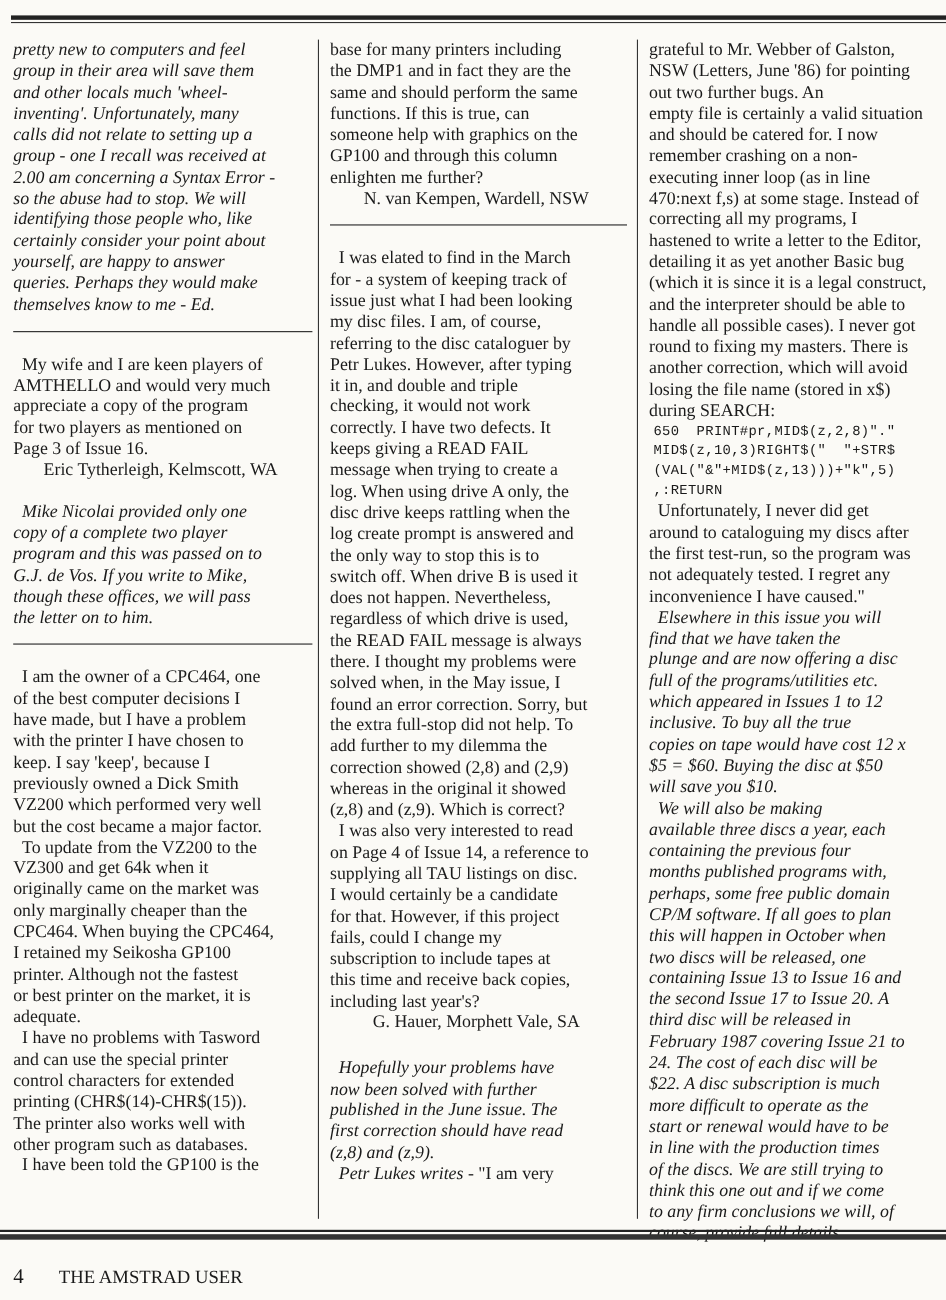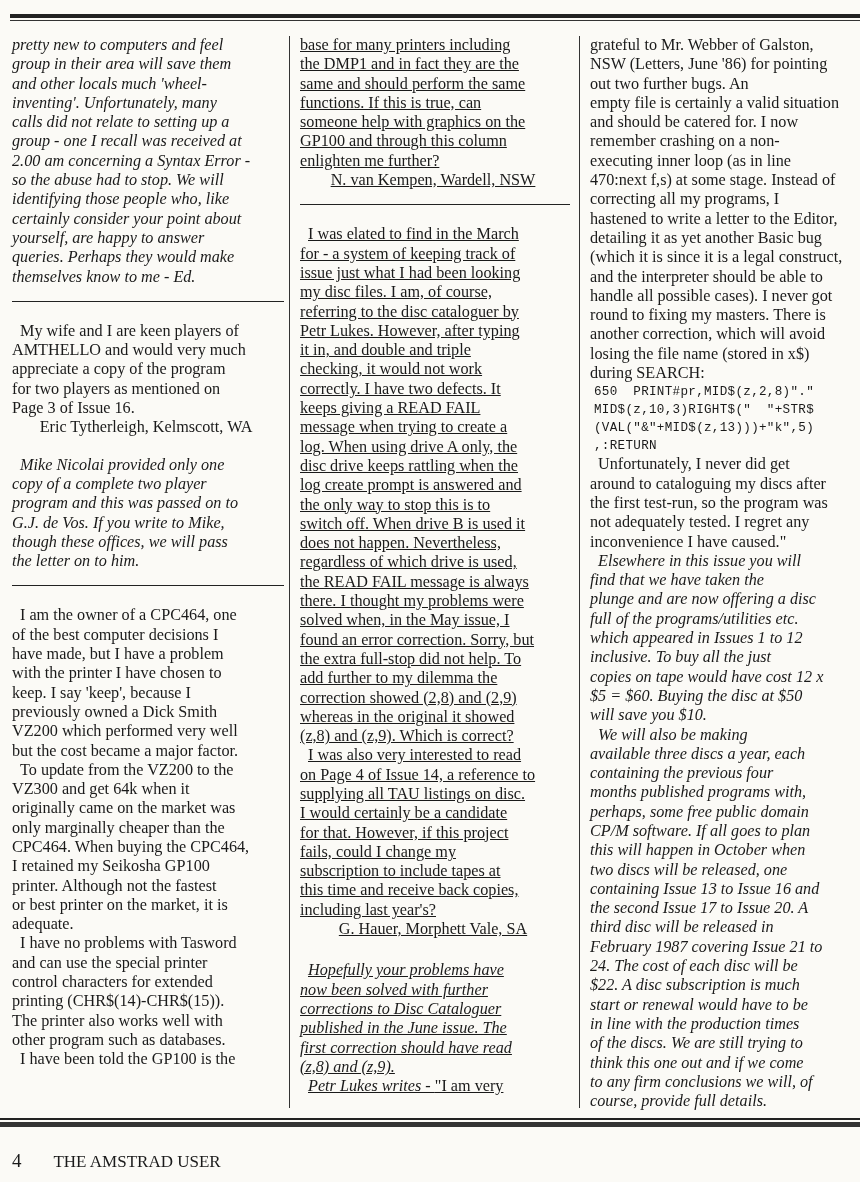--- a/index.html
+++ b/index.html
@@ -8,21 +8,21 @@
     background: #fbfaf6;
     font-family: "Liberation Serif", "DejaVu Serif", serif;
     color: #1a1a1a;
   }
   .rule-top { position: absolute; left: 10px; right: 0; top: 14px; height: 4px; background: #222; }
   .rule-top2 { position: absolute; left: 10px; right: 0; top: 20px; height: 1px; background: #333; }
   .rule-bot { position: absolute; left: 0; right: 0; top: 1118px; height: 2px; background: #222; }
   .rule-bot2 { position: absolute; left: 0; right: 0; top: 1122px; height: 5px; background: #333; }
   .col { position: absolute; top: 36px; font-size: 16.2px; line-height: 19.3px; }
   .col1 { left: 12px; width: 272px; }
-  .col2 { left: 300px; width: 270px; text-decoration: underline; }
+  .col2 { left: 300px; width: 270px; }
   .col3 { left: 590px; width: 265px; }
   .vline { position: absolute; width: 1px; background: #333; }
   .vline1 { left: 289px; top: 36px; height: 1072px; }
   .vline2 { left: 579px; top: 36px; height: 1072px; }
   .line { white-space: nowrap; display: block; }
   .it { font-style: italic; }
   .ind { padding-left: 8px; }
   .sig { display: block; text-align: center; white-space: nowrap; padding-right: 4px; }
   .sep { border: 0; border-top: 1.5px solid #222; margin: 14px 0 20px 0; }
   .code { font-family: "Liberation Mono", "DejaVu Sans Mono", monospace; font-size: 12.6px; line-height: 18px; white-space: pre; display: block; padding-left: 4px; letter-spacing: 0.3px; }
@@ -149,21 +149,20 @@
       <span class="line">fails, could I change my</span>
       <span class="line">subscription to include tapes at</span>
       <span class="line">this time and receive back copies,</span>
       <span class="line">including last year's?</span>
     </div>
   <span class="sig">G. Hauer, Morphett Vale, SA</span>
   <div style="height:22px"></div>
   <div class="block it">
       <span class="line ind">Hopefully your problems have</span>
       <span class="line">now been solved with further</span>
-      <span class="line">corrections to Disc Cataloguer</span>
       <span class="line">published in the June issue. The</span>
       <span class="line">first correction should have read</span>
       <span class="line">(z,8) and (z,9).</span>
     </div>
   <span class="line ind"><span class="it">Petr Lukes writes - </span><span>"I am very</span></span>
 </div>
 
 <div class="col col3">
   <div class="block">
       <span class="line">grateful to Mr. Webber of Galston,</span>
@@ -197,38 +196,39 @@
       <span class="line">the first test-run, so the program was</span>
       <span class="line">not adequately tested. I regret any</span>
       <span class="line">inconvenience I have caused."</span>
     </div>
   <div class="block it">
       <span class="line ind">Elsewhere in this issue you will</span>
       <span class="line">find that we have taken the</span>
       <span class="line">plunge and are now offering a disc</span>
       <span class="line">full of the programs/utilities etc.</span>
       <span class="line">which appeared in Issues 1 to 12</span>
-      <span class="line">inclusive. To buy all the just</span>
+      <span class="line">inclusive. To buy all the true</span>
       <span class="line">copies on tape would have cost 12 x</span>
       <span class="line">$5 = $60. Buying the disc at $50</span>
       <span class="line">will save you $10.</span>
       <span class="line ind">We will also be making</span>
       <span class="line">available three discs a year, each</span>
       <span class="line">containing the previous four</span>
       <span class="line">months published programs with,</span>
       <span class="line">perhaps, some free public domain</span>
       <span class="line">CP/M software. If all goes to plan</span>
       <span class="line">this will happen in October when</span>
       <span class="line">two discs will be released, one</span>
       <span class="line">containing Issue 13 to Issue 16 and</span>
       <span class="line">the second Issue 17 to Issue 20. A</span>
       <span class="line">third disc will be released in</span>
       <span class="line">February 1987 covering Issue 21 to</span>
       <span class="line">24. The cost of each disc will be</span>
       <span class="line">$22. A disc subscription is  much</span>
+      <span class="line">more difficult to operate as the</span>
       <span class="line">start or renewal would have to be</span>
       <span class="line">in line with the production times</span>
       <span class="line">of the discs. We are still trying to</span>
       <span class="line">think this one out and if we come</span>
       <span class="line">to any firm conclusions we will, of</span>
       <span class="line">course, provide full details.</span>
     </div>
 </div>
 
 <div class="rule-bot"></div>

